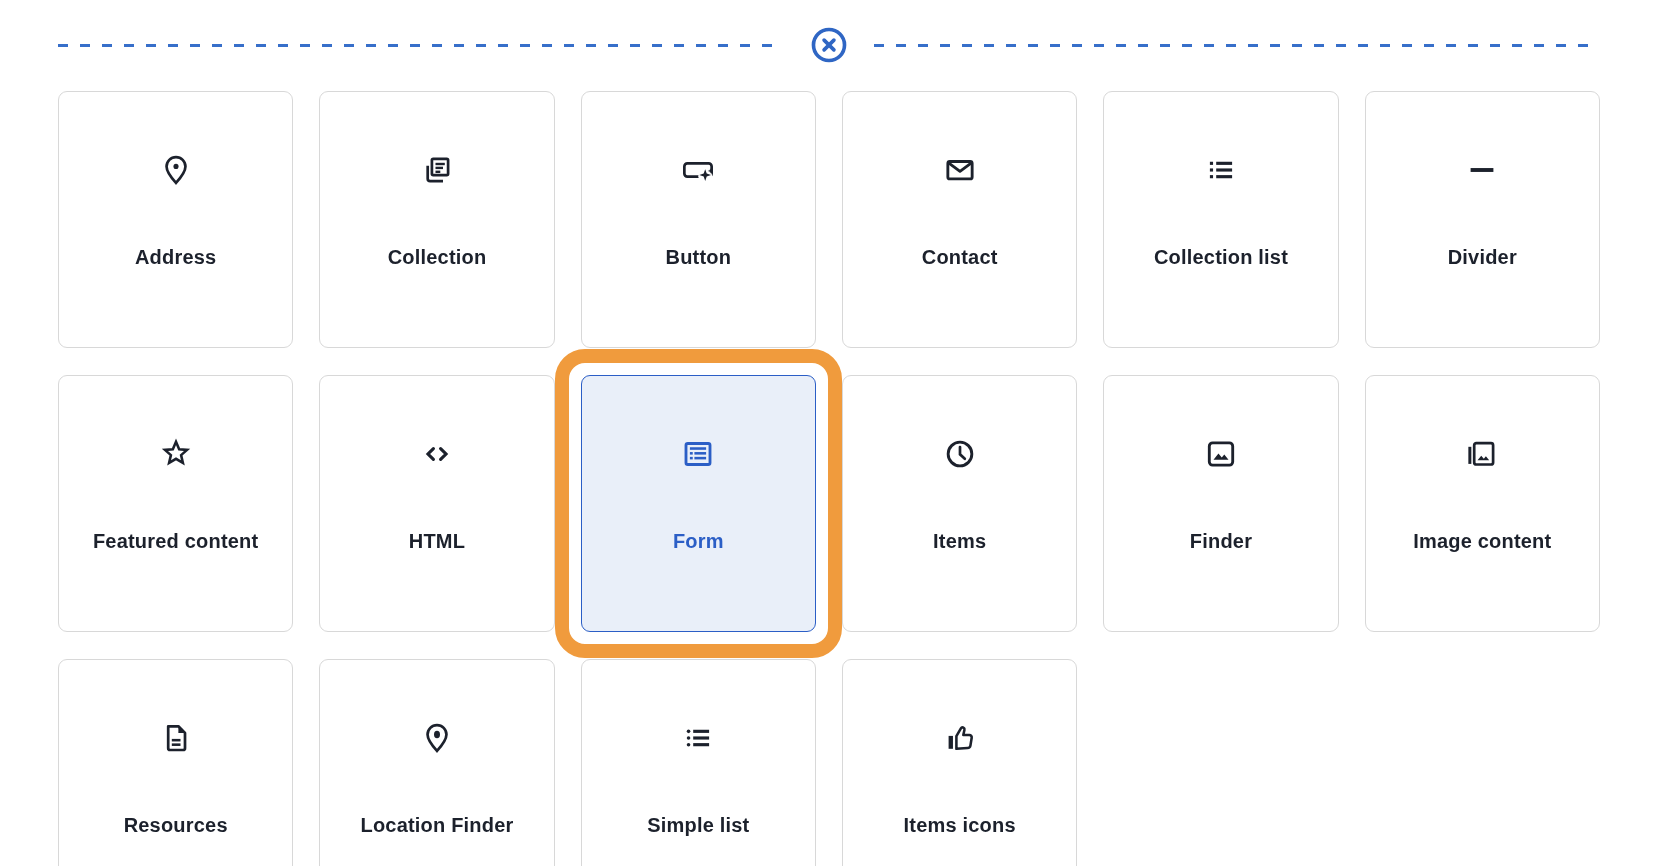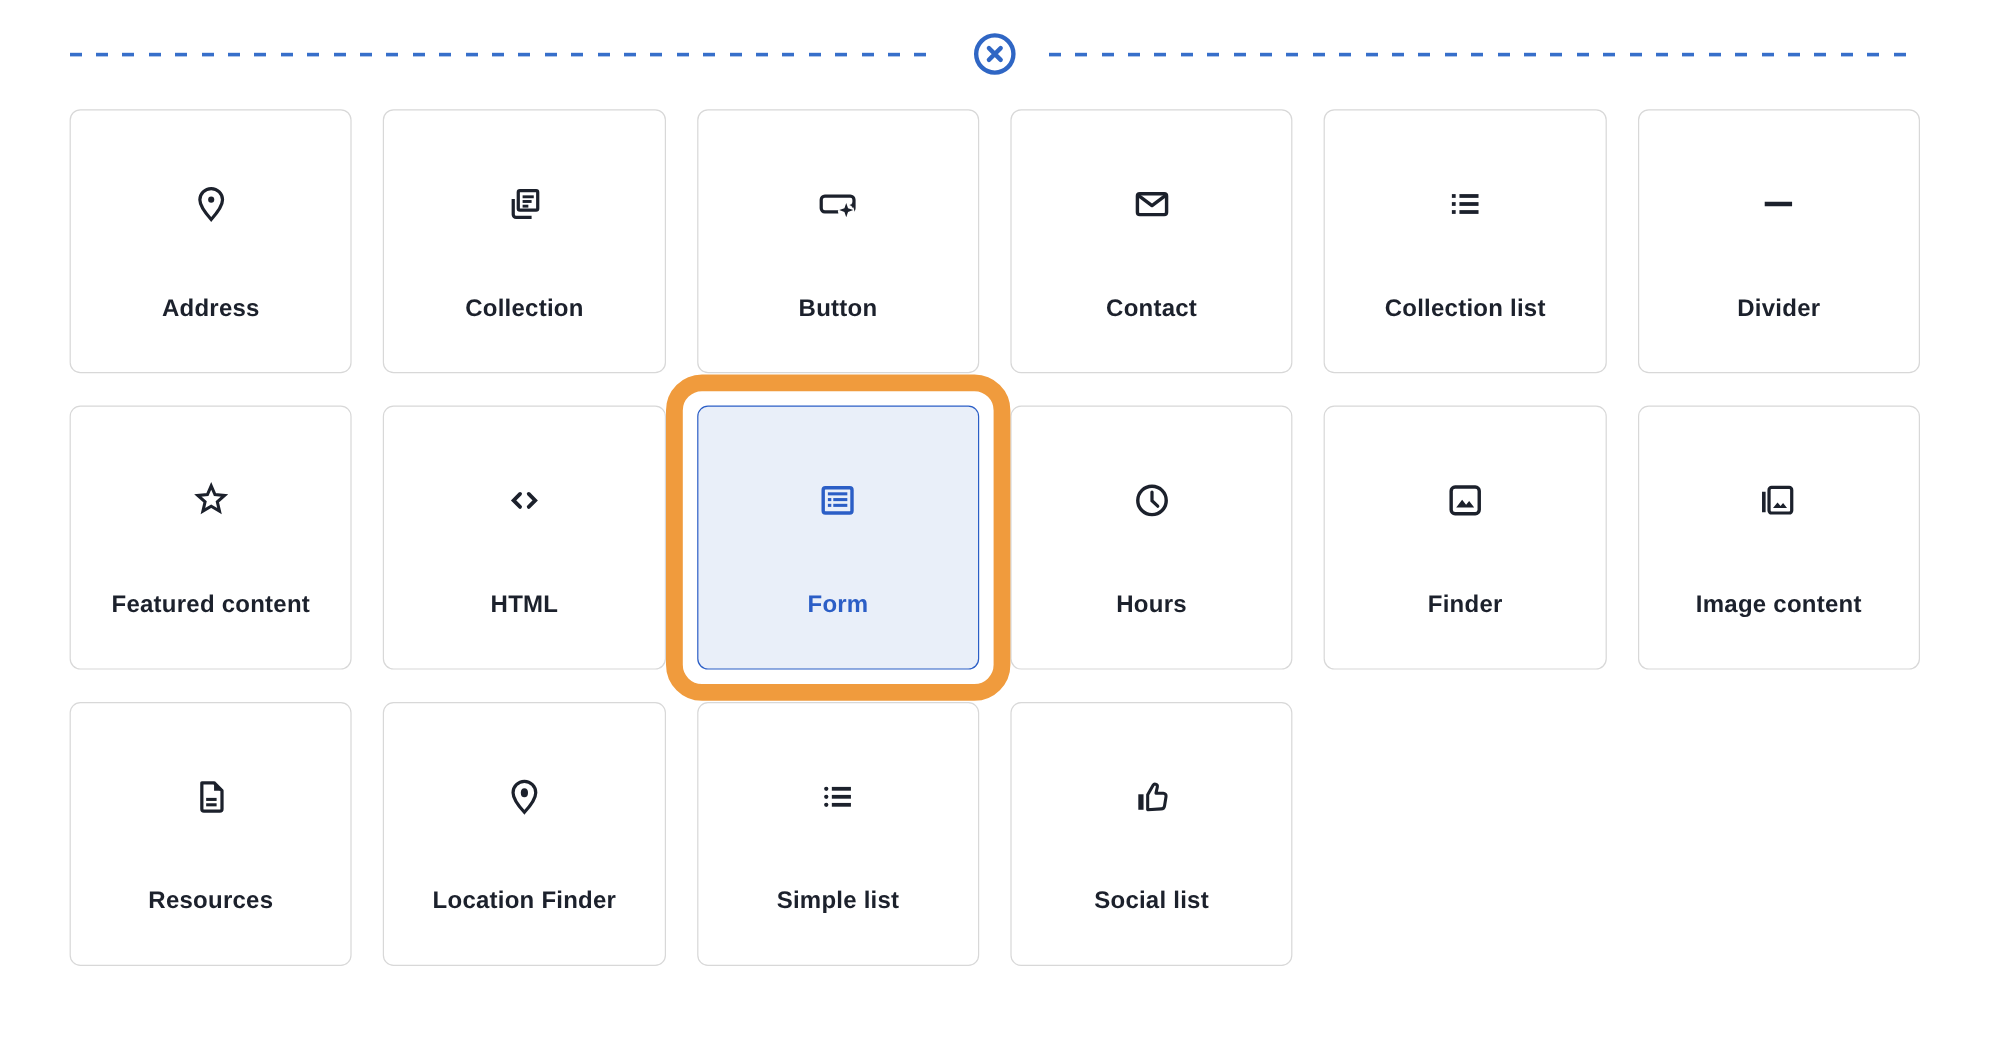--- a/index.html
+++ b/index.html
@@ -12,21 +12,21 @@
     width:1658px;height:866px;background:#fff;position:relative;overflow:hidden;
     font-family:"Liberation Sans",sans-serif;
   }
   
   .separator{position:absolute;left:58px;top:26px;width:1542px;height:38px;display:flex;align-items:center}
   .dash-line{flex:1;height:3px;background:repeating-linear-gradient(90deg,var(--line_blue) 0 10px,transparent 10px 22px)}
   .close-btn{margin:0 26px;width:38px;height:38px;padding:0;border:none;background:#fff;cursor:pointer;display:flex;align-items:center;justify-content:center}
   .close-btn svg{width:38px;height:38px;display:block}
   
   .grid{position:absolute;left:58px;top:91px;width:1542px;display:grid;grid-template-columns:repeat(6,1fr);column-gap:26px;row-gap:27px}
-  .cell{position:relative;height:220px}
+  .cell{position:relative;height:257px}
   .card{
     width:100%;height:100%;background:#fff;border:1px solid var(--card_border);border-radius:9px;
     display:flex;flex-direction:column;align-items:center;padding:0;margin:0;cursor:pointer;
     color:var(--icon_dark);font-family:inherit;
   }
   .blk-icon{margin-top:60px;height:36px;display:flex;align-items:center;justify-content:center}
   .blk-icon svg{width:36px;height:36px;display:block}
   .blk-label{margin-top:58px;font-size:20px;line-height:22px;font-weight:700;letter-spacing:.2px;white-space:nowrap}
   .cell.selected .card{background:var(--selected_fill);border:1.5px solid var(--selected_blue);color:var(--selected_blue)}
   .ring{display:none;position:absolute;inset:-26px;border:14px solid var(--highlight_orange);border-radius:30px;pointer-events:none;z-index:2}
@@ -179,21 +179,21 @@
 
   <div class="cell">
 
     <button class="card">
       <span class="blk-icon">
           <svg viewBox="0 0 24 24">
             <circle cx="12" cy="12" r="7.9" stroke="currentColor" fill="none" stroke-width="1.9"></circle>
             <path d="M12 7.4v4.8l3.2 3" stroke="currentColor" fill="none" stroke-width="1.8" stroke-linecap="round"></path>
           </svg>
         </span>
-      <span class="blk-label">Hours</span>
+      <span class="blk-label">Items</span>
     </button>
   </div>
 
   <div class="cell">
 
     <button class="card">
       <span class="blk-icon">
           <svg viewBox="0 0 24 24">
             <rect x="4.2" y="4.6" width="15.6" height="14.8" rx="2.2" stroke="currentColor" fill="none" stroke-width="1.9"></rect>
             <path d="M7 15.9l3.3-4.2 2.2 2.7 1.7-2 2.8 3.5z" fill="currentColor"></path>
@@ -265,16 +265,16 @@
 
   <div class="cell">
 
     <button class="card">
       <span class="blk-icon">
           <svg viewBox="0 0 24 24">
             <rect x="4.4" y="10.6" width="2.9" height="8.6" fill="currentColor"></rect>
             <path d="M9.6 19.2v-8.4l3-5.2c.35-.6 1.1-.85 1.7-.5.55.3.8.95.65 1.55L14.2 10h4.1c.95 0 1.65.85 1.5 1.8l-.85 5.3c-.15.95-.95 1.6-1.9 1.6z" stroke="currentColor" fill="none" stroke-width="1.7" stroke-linejoin="round"></path>
           </svg>
         </span>
-      <span class="blk-label">Social list</span>
+      <span class="blk-label">Items icons</span>
     </button>
   </div>
 </div>
 
 </body></html>

